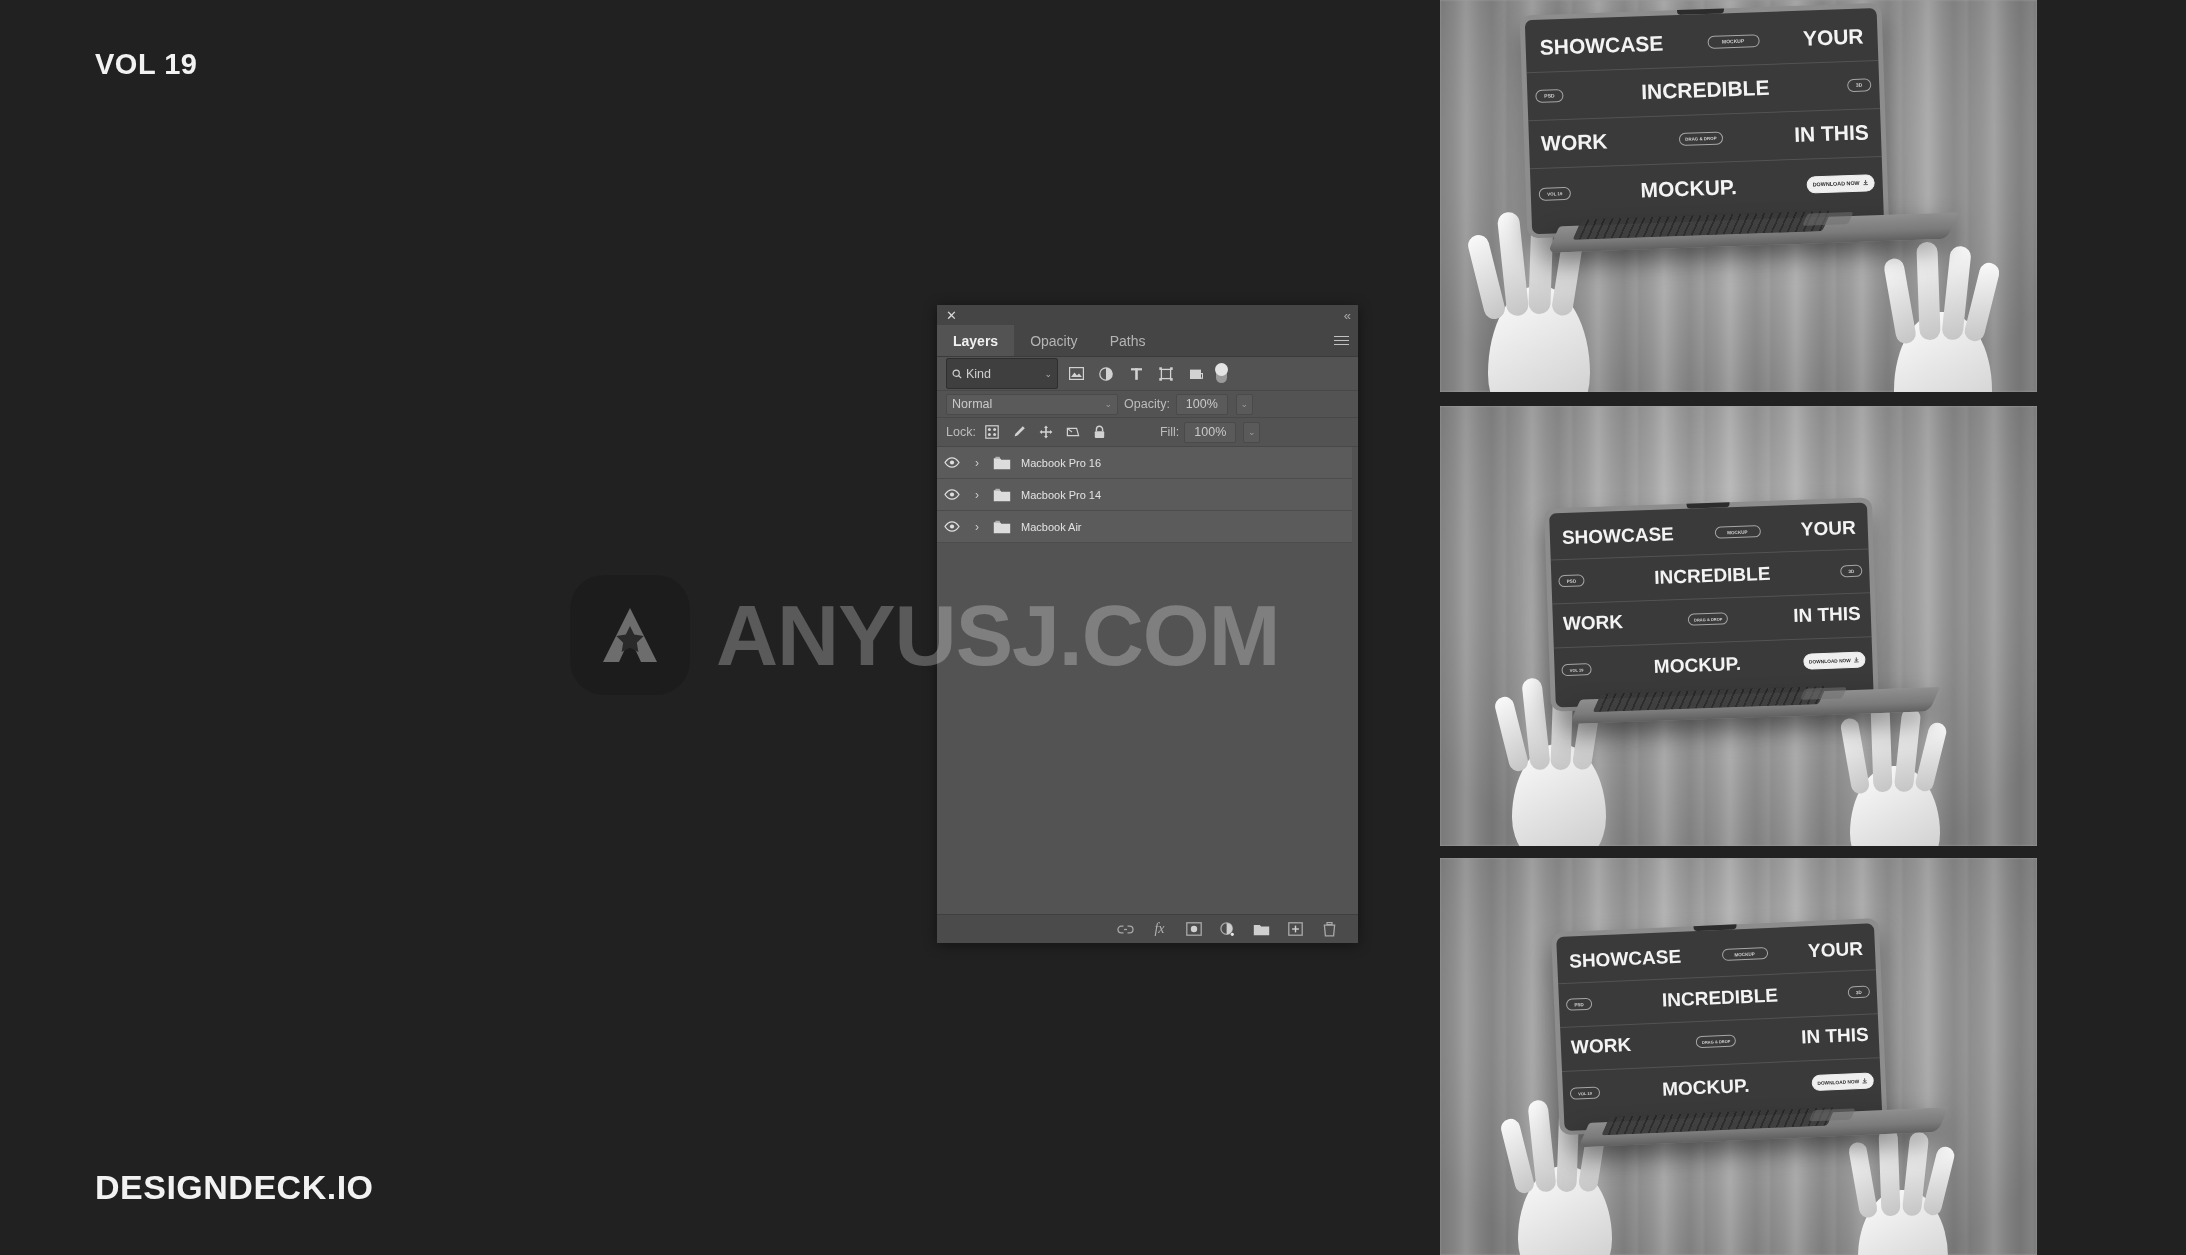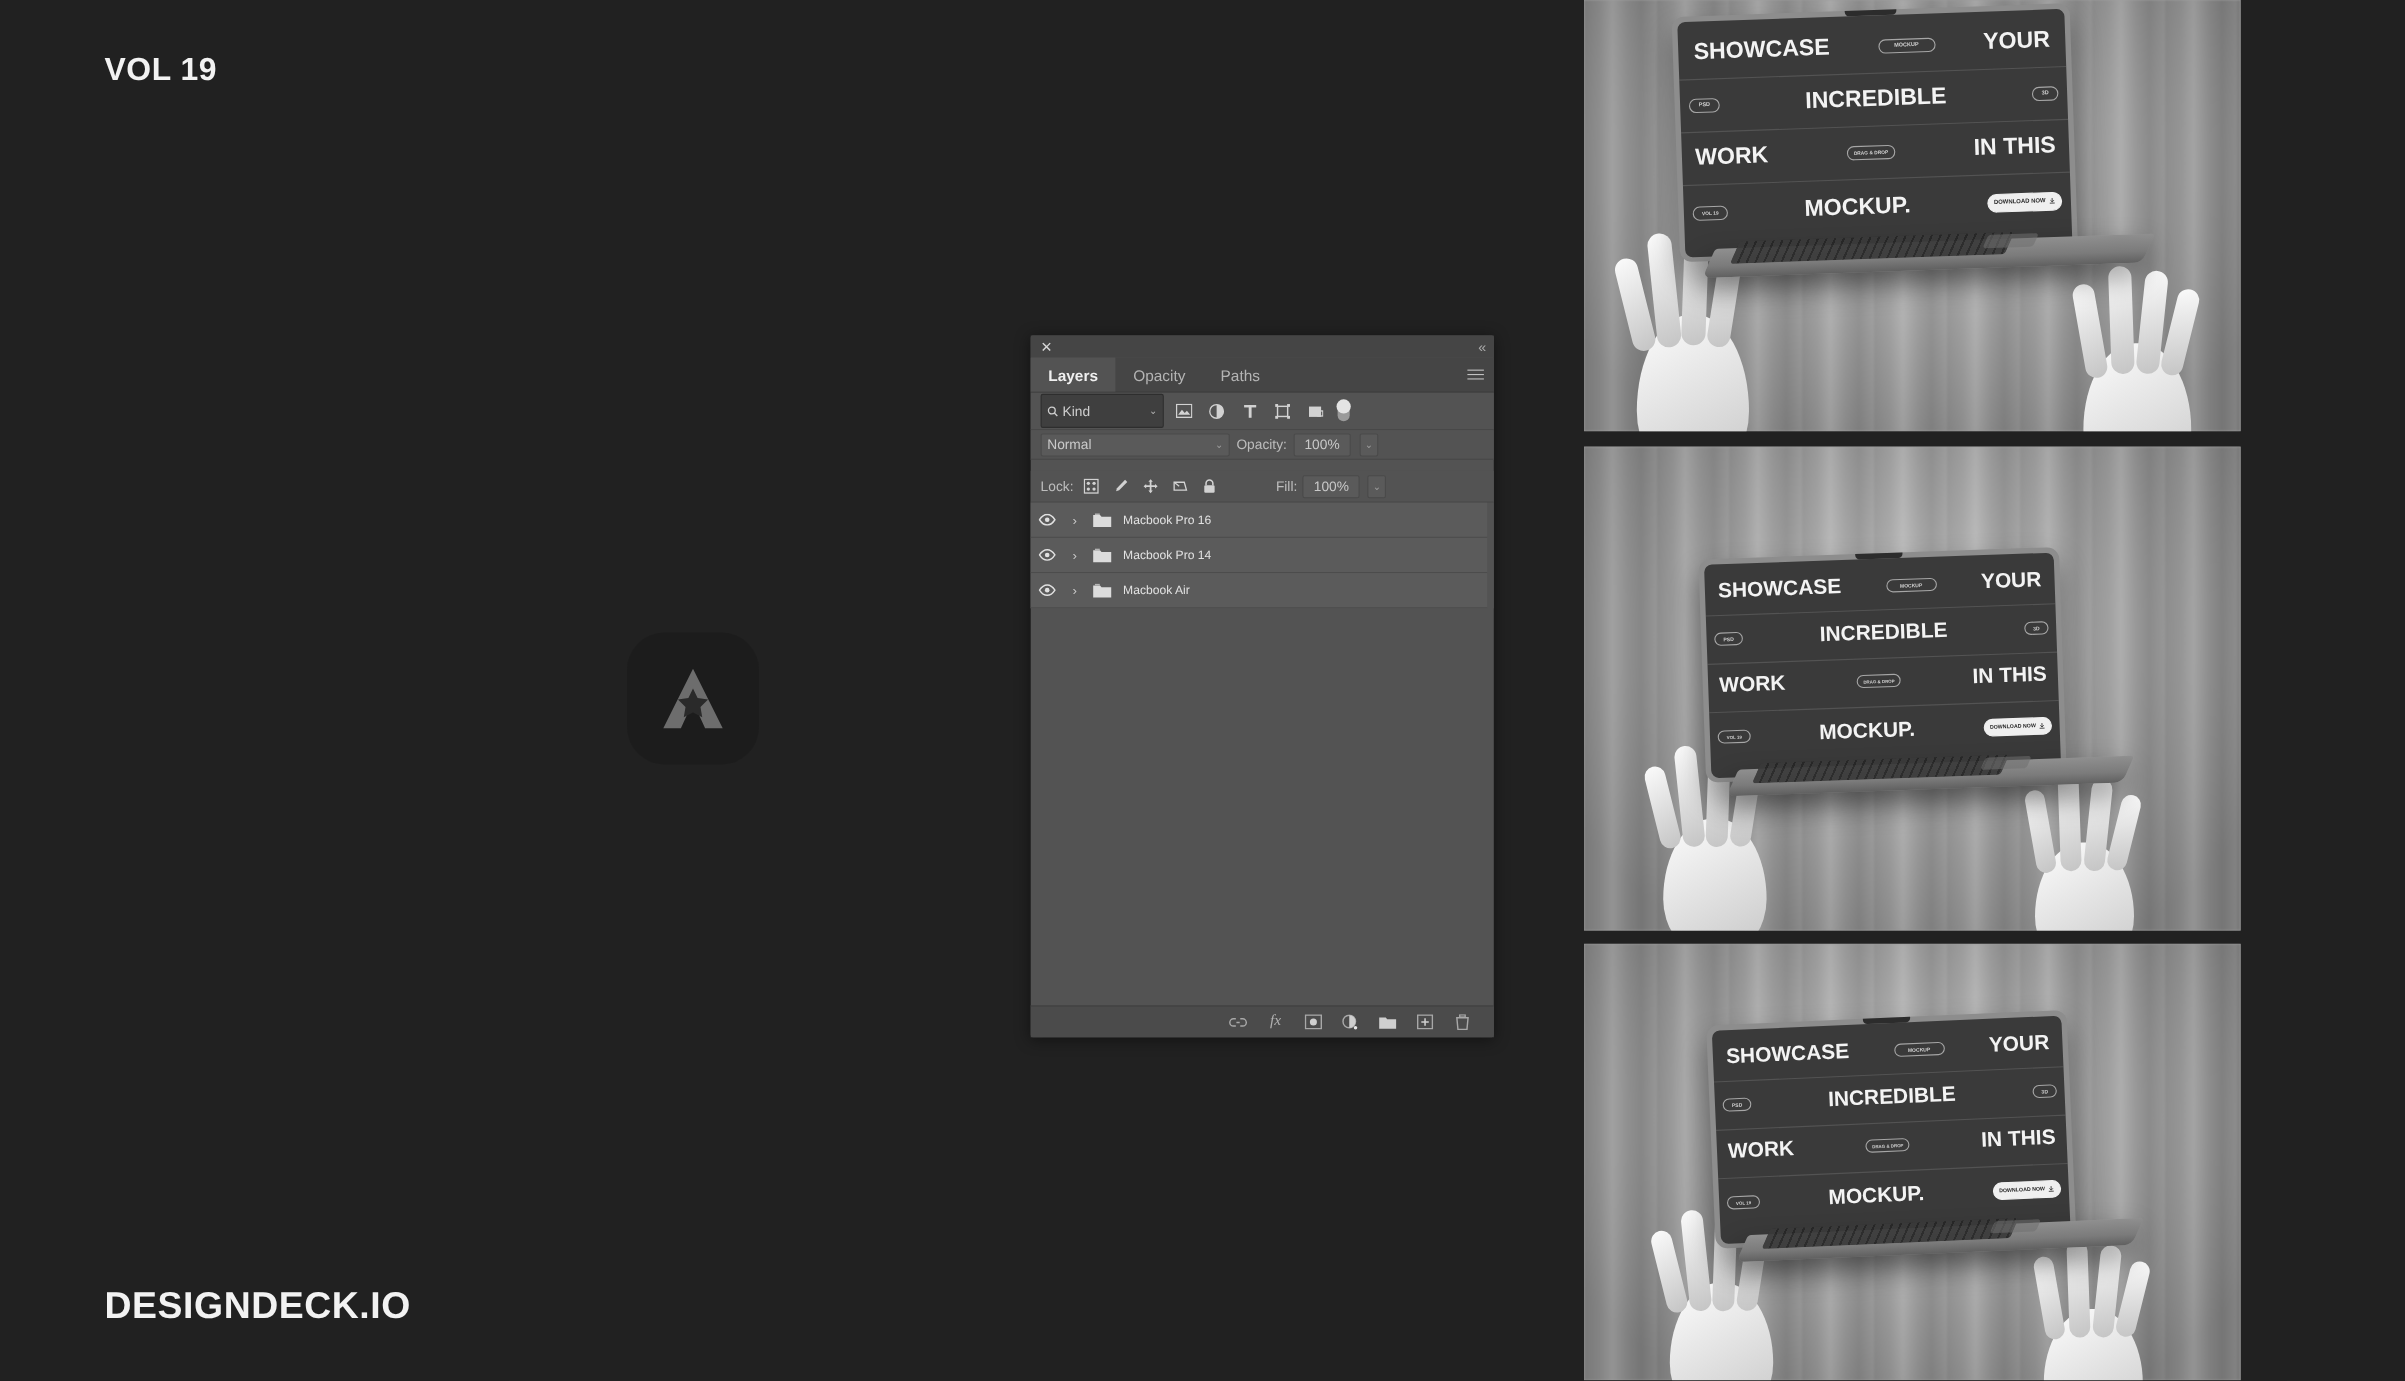--- a/index.html
+++ b/index.html
@@ -121,21 +121,21 @@
     font-size:12.5px;color:#c9c9c9;padding:0 4px;
   }
   .stepper{
     height:19px;width:15px;background:#5a5a5a;border:1px solid #4a4a4a;
     border-radius:2px;display:flex;align-items:center;justify-content:center;
     font-size:9px;color:#9d9d9d;margin-left:2px;
   }
 
   .ps-lock{
     height:28px;display:flex;align-items:center;padding:0 9px;gap:5px;
-    background:#535353;border-bottom:1px solid #484848;margin-top:10px;
+    background:#535353;border-bottom:1px solid #484848;
   }
   .lock-ic{width:22px;height:20px;display:flex;align-items:center;justify-content:center;}
 
   .ps-layers{background:#535353;}
   .layer-row{
     height:31px;display:flex;align-items:center;gap:0;
     background:#5b5b5b;border-bottom:1px solid #4c4c4c;
     padding-right:12px;margin-right:6px;
   }
   .eye-cell{width:30px;display:flex;align-items:center;justify-content:center;}
@@ -235,20 +235,21 @@
 
   <div class="brand">DESIGNDECK.IO</div>
 
   <div class="watermark">
     <div class="wm-logo">
       <svg width="78" height="78" viewBox="0 0 78 78" aria-hidden="true">
         <path d="M39 12 L66 66 L50 66 L39 42 L28 66 L12 66 Z" fill="#6d6d6d"></path>
         <path d="M39 30 l4.2 8.6 9.5 1.4 -6.9 6.7 1.6 9.4 -8.4 -4.4 -8.4 4.4 1.6 -9.4 -6.9 -6.7 9.5 -1.4 Z" fill="#2a2a2a"></path>
       </svg>
     </div>
+    <div class="wm-text">ANYUSJ.COM</div>
   </div>
 
   <div class="ps-panel">
 
     <div class="ps-titlebar">
       <span class="ps-close">✕</span>
       <span class="ps-collapse">«</span>
     </div>
 
     <div class="ps-tabs">

